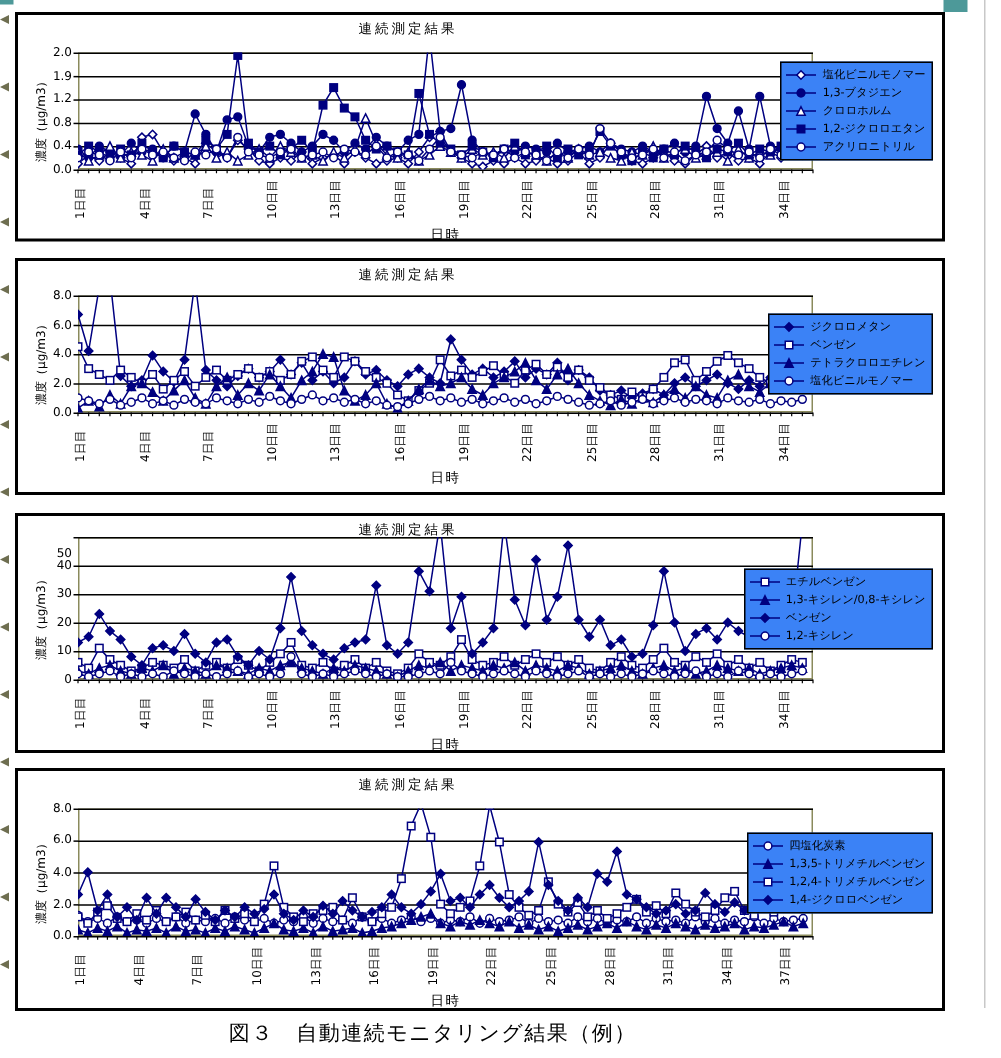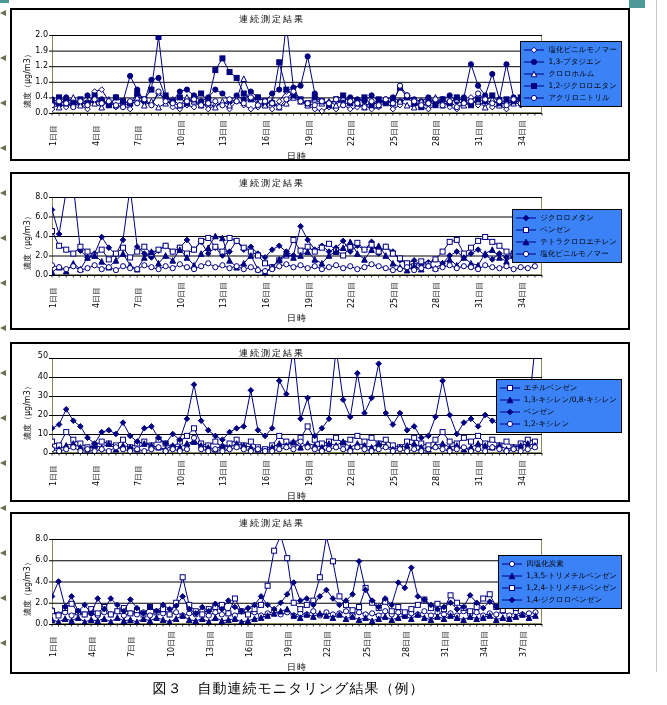--- a/index.html
+++ b/index.html
@@ -22,21 +22,21 @@
 </style>
 </head>
 <body>
 
 <div id="page">
   <div id="charts">
       <div class="chart-box" style="top: 8px; height: 153px; border-color: rgb(0, 0, 0);">
         <div class="chart-title" style="top: 3px;">連続測定結果</div>
         <div class="ytick" style="left: 6px; top: 98px;">0.0</div>
         <div class="ytick" style="left: 6px; top: 82.4px;">0.4</div>
-        <div class="ytick" style="left: 6px; top: 66.8px;">1.0</div>
+        <div class="ytick" style="left: 6px; top: 66.8px;">0.8</div>
         <div class="ytick" style="left: 6px; top: 51.2px;">1.2</div>
         <div class="ytick" style="left: 6px; top: 35.6px;">1.9</div>
         <div class="ytick" style="left: 6px; top: 20px;">2.0</div>
         <span class="ylab" style="left: 10px; top: 98px;">濃度（μg/m3）</span>
         <svg class="plot-svg" width="490" height="84" style="left: 40px; top: 25px;">
           <defs>
             <clipPath id="clip0">
               <rect x="0" y="0" width="490" height="78"></rect>
             </clipPath>
           </defs>
@@ -963,21 +963,21 @@
           </div>
         </div>
       </div>
       <div class="chart-box" style="top: 342px; height: 160px; border-color: rgb(0, 0, 0);">
         <div class="chart-title" style="top: 3px;">連続測定結果</div>
         <div class="ytick" style="left: 6px; top: 104px;">0</div>
         <div class="ytick" style="left: 6px; top: 85px;">10</div>
         <div class="ytick" style="left: 6px; top: 66px;">20</div>
         <div class="ytick" style="left: 6px; top: 47px;">30</div>
         <div class="ytick" style="left: 6px; top: 28px;">40</div>
-        <div class="ytick" style="left: 6px; top: 7px;">50</div>
+        <div class="ytick" style="left: 6px; top: 20px;">50</div>
         <span class="ylab" style="left: 10px; top: 95.5px;">濃度（μg/m3）</span>
         <svg class="plot-svg" width="490" height="101" style="left: 40px; top: 14px;">
           <defs>
             <clipPath id="clip2">
               <rect x="0" y="0" width="490" height="95"></rect>
             </clipPath>
           </defs>
           <rect x="0.5" y="0.5" width="489" height="94" fill="none" stroke="#8a8a5c" stroke-width="1"></rect>
           <line x1="-3" y1="95.5" x2="0" y2="95.5" stroke="#000" stroke-width="1"></line>
           <line x1="0" y1="76.5" x2="490" y2="76.5" stroke="#000000" stroke-width="1"></line>

